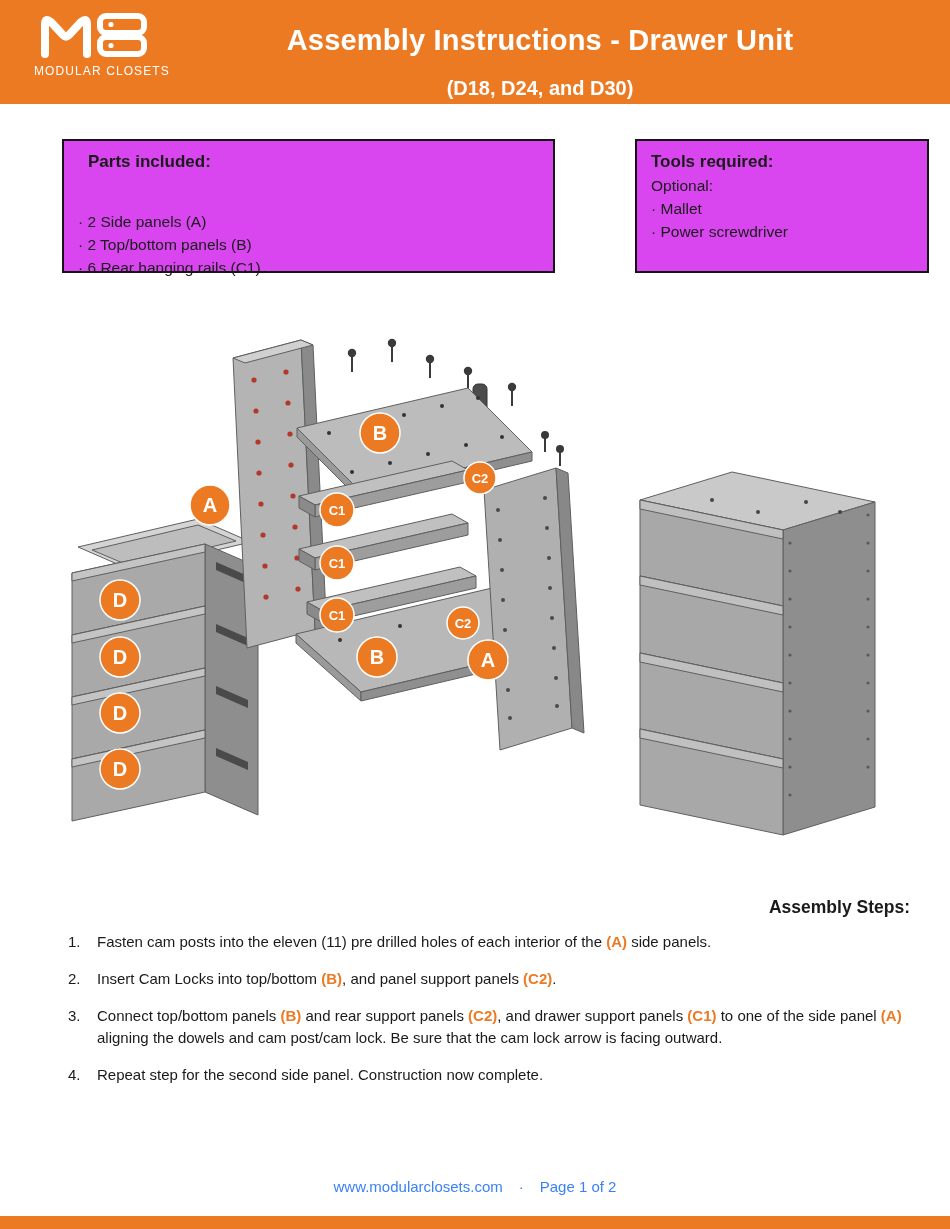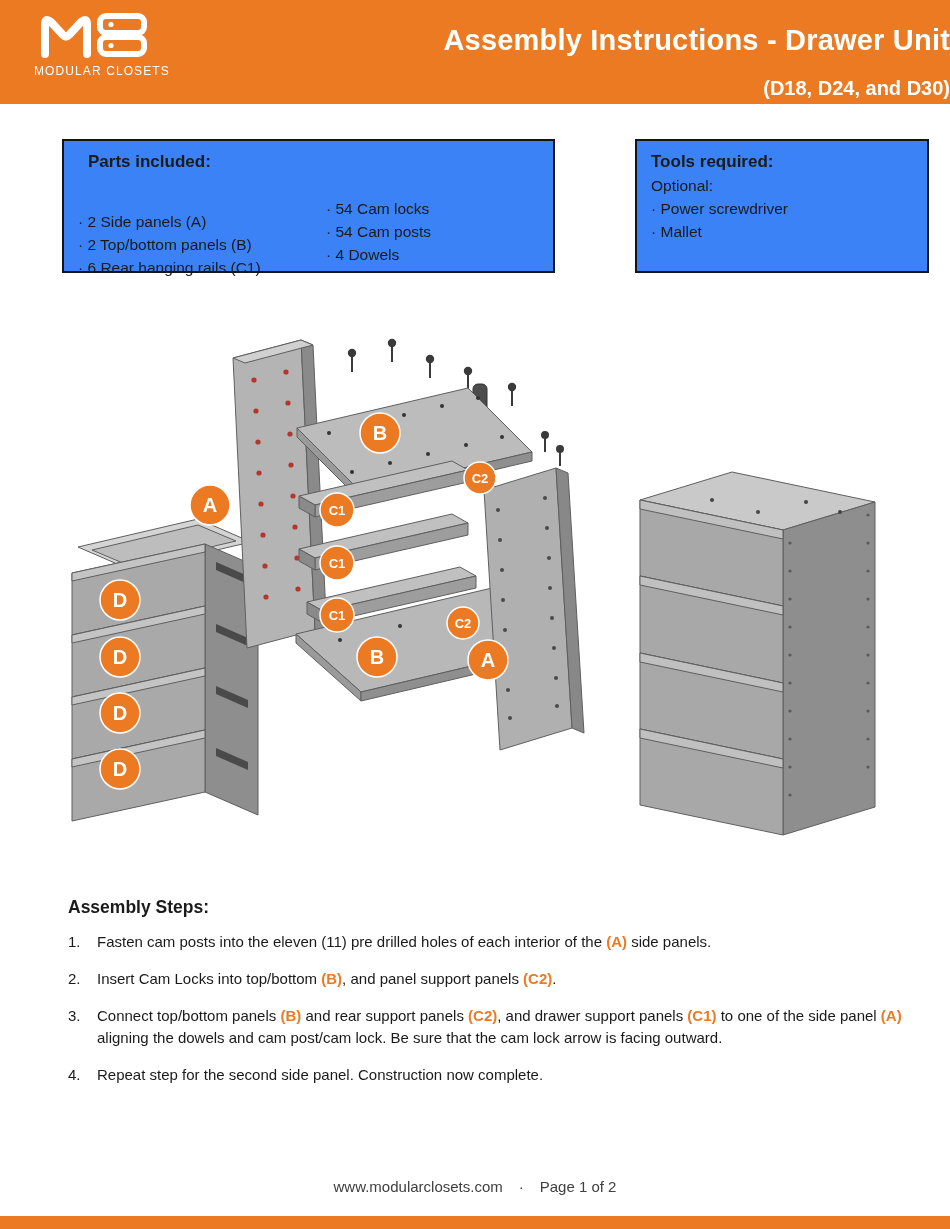--- a/index.html
+++ b/index.html
@@ -9,50 +9,50 @@
   }
   *{margin:0;padding:0;box-sizing:border-box;}
   html,body{background:#ffffff;}
   body{font-family:"Liberation Sans",sans-serif;color:var(--ink);}
   .page{position:relative;width:950px;height:1229px;background:#fff;overflow:hidden;}
 
   
   .header{position:absolute;top:0;left:0;width:950px;height:104px;background:var(--accent);}
   .logo{position:absolute;left:34px;top:12px;width:120px;text-align:center;}
   .logo-text{margin-top:2px;font-size:12px;color:#fff;letter-spacing:1.1px;white-space:nowrap;}
-  .header-text{position:absolute;left:130px;right:0;top:0;text-align:right;color:#fff;}
+  .header-text{position:absolute;left:130px;right:0;top:0;text-align:center;color:#fff;}
   .header-title{margin-top:24px;font-size:29px;font-weight:bold;letter-spacing:.2px;}
   .header-subtitle{margin-top:20px;font-size:20px;font-weight:bold;}
 
   
-  .box{position:absolute;border:2px solid #141414;background:#3b82f6;padding:9px 14px;font-size:15.5px;line-height:23px;}
+  .box{position:absolute;border:2px solid #141414;background:#d946ef;padding:9px 14px;font-size:15.5px;line-height:23px;}
   .box-title{font-size:17px;font-weight:bold;line-height:24px;}
   .parts-box{left:62px;top:139px;width:493px;height:134px;}
   .parts-box .box-title{margin-left:10px;}
   .tools-box{left:599px;top:139px;width:294px;height:134px;margin-left:36px;}
   .parts-cols{display:flex;}
   .pcol1{width:248px;margin-top:36px;}
   .pcol2{padding-top:23px;}
   .bullet-item::before{content:"· ";}
   .opt-title{font-weight:normal;}
 
   
   .diagram{position:absolute;left:0;top:300px;width:950px;height:580px;}
   .diagram svg{width:100%;height:100%;display:block;}
 
   
   .steps{position:absolute;left:68px;top:897px;width:842px;}
-  .steps-title{font-size:17.5px;font-weight:bold;margin-bottom:13px;}
+  .steps-title{font-size:17.5px;font-weight:bold;margin-bottom:13px;text-align:right;}
   .step{display:flex;margin-bottom:15px;font-size:15px;line-height:22px;}
   .step-num{width:29px;flex:none;}
   .step-text{flex:1;}
   .hl{color:var(--accent);font-weight:bold;}
 
   
-  .footer{position:absolute;left:0;bottom:34px;width:100%;text-align:center;font-size:15px;color:#404040;}
+  .footer{position:absolute;left:0;bottom:34px;width:100%;text-align:center;font-size:15px;color:#3b82f6;}
   .footer .sep{margin:0 16px;}
   .footer-bar{position:absolute;left:0;bottom:0;width:100%;height:13px;background:var(--accent);}
 </style>
 </head>
 <body>
 
 <div class="page">
 
   <div class="header">
     <div class="logo">
@@ -72,33 +72,28 @@
   </div>
 
   <div class="box parts-box">
     <div class="box-title">Parts included:</div>
     <div class="parts-cols">
       <div class="pcol1">
         <div class="bullet-item">2 Side panels (A)</div>
         <div class="bullet-item">2 Top/bottom panels (B)</div>
         <div class="bullet-item">6 Rear hanging rails (C1)</div>
       </div>
-      <div class="pcol2">
-        <div class="bullet-item">54 Cam locks</div>
-        <div class="bullet-item">54 Cam posts</div>
-        <div class="bullet-item">4 Dowels</div>
-      </div>
     </div>
   </div>
 
   <div class="box tools-box">
     <div class="box-title">Tools required:</div>
     <div class="opt-title">Optional:</div>
+    <div class="bullet-item">Mallet</div>
     <div class="bullet-item">Power screwdriver</div>
-    <div class="bullet-item">Mallet</div>
   </div>
 
   <div class="diagram">
     <svg viewBox="0 0 950 580">
 
       <g stroke="#5f5f5f" stroke-width="1" stroke-linejoin="round">
         <polygon points="78,247 198,219 251,242 131,270" fill="#d4d4d4"></polygon>
         <polygon points="92,250 198,225 236,241 130,266" fill="#bdbdbd"></polygon>
         <polygon points="205,244 258,267 258,515 205,492" fill="#8e8e8e"></polygon>
         <polygon points="72,273 205,244 205,306 72,335" fill="#a9a9a9"></polygon>

